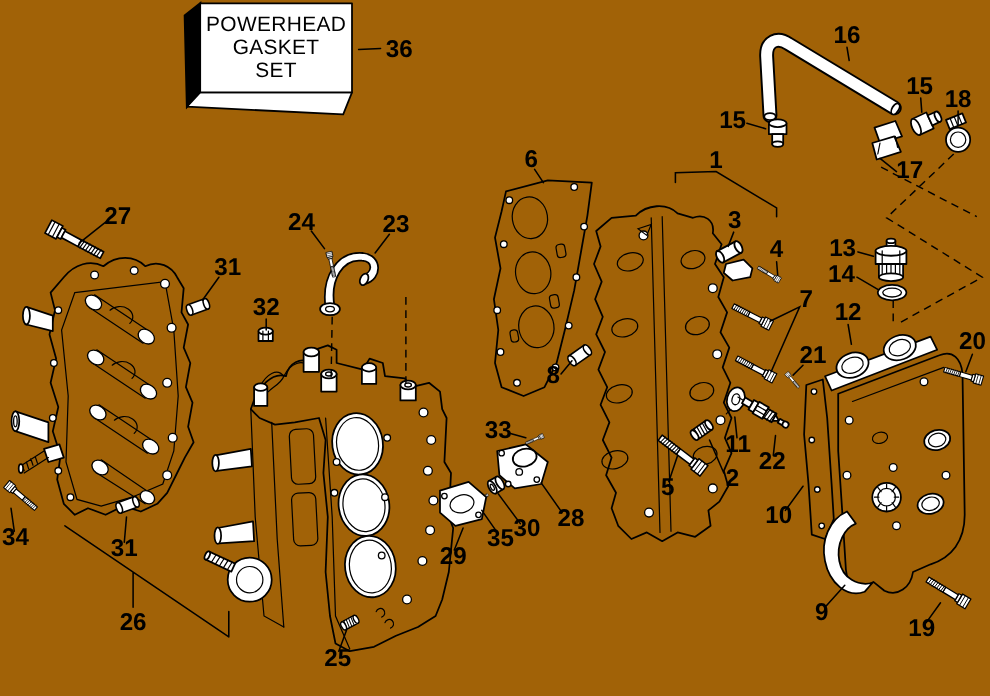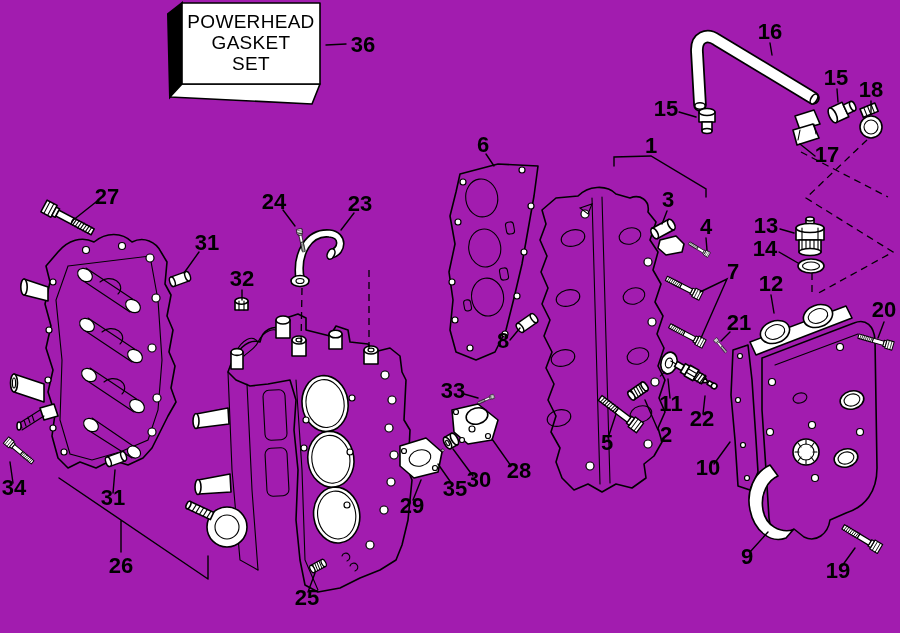--- a/index.html
+++ b/index.html
@@ -1,16 +1,16 @@
 <!DOCTYPE html>
 <html><head>
 <meta charset="utf-8">
 <style>
   html,body{margin:0;padding:0;background:#fff;}
-  .stage{position:relative;width:900px;height:633px;background:#a21caf;overflow:hidden;}
+  .stage{position:relative;width:900px;height:633px;background:#a16207;overflow:hidden;}
   svg{display:block;}
   text{font-family:"Liberation Sans",sans-serif;font-weight:bold;font-size:22px;fill:#000;text-anchor:middle;}
   .boxtext{font-weight:normal;font-size:19px;letter-spacing:.3px;}
   .ln{fill:none;stroke:#000;stroke-width:1.6;stroke-linecap:round;stroke-linejoin:round;}
   .fw{fill:#fff;stroke:#000;stroke-width:1.6;stroke-linejoin:round;}
   .thin{fill:none;stroke:#000;stroke-width:1.1;stroke-linecap:round;}
   .lead{fill:none;stroke:#000;stroke-width:1.4;stroke-linecap:round;}
   .dash{fill:none;stroke:#000;stroke-width:1.3;stroke-dasharray:7 5;}
   .hole{fill:#fff;stroke:#000;stroke-width:1.2;}
 </style>

